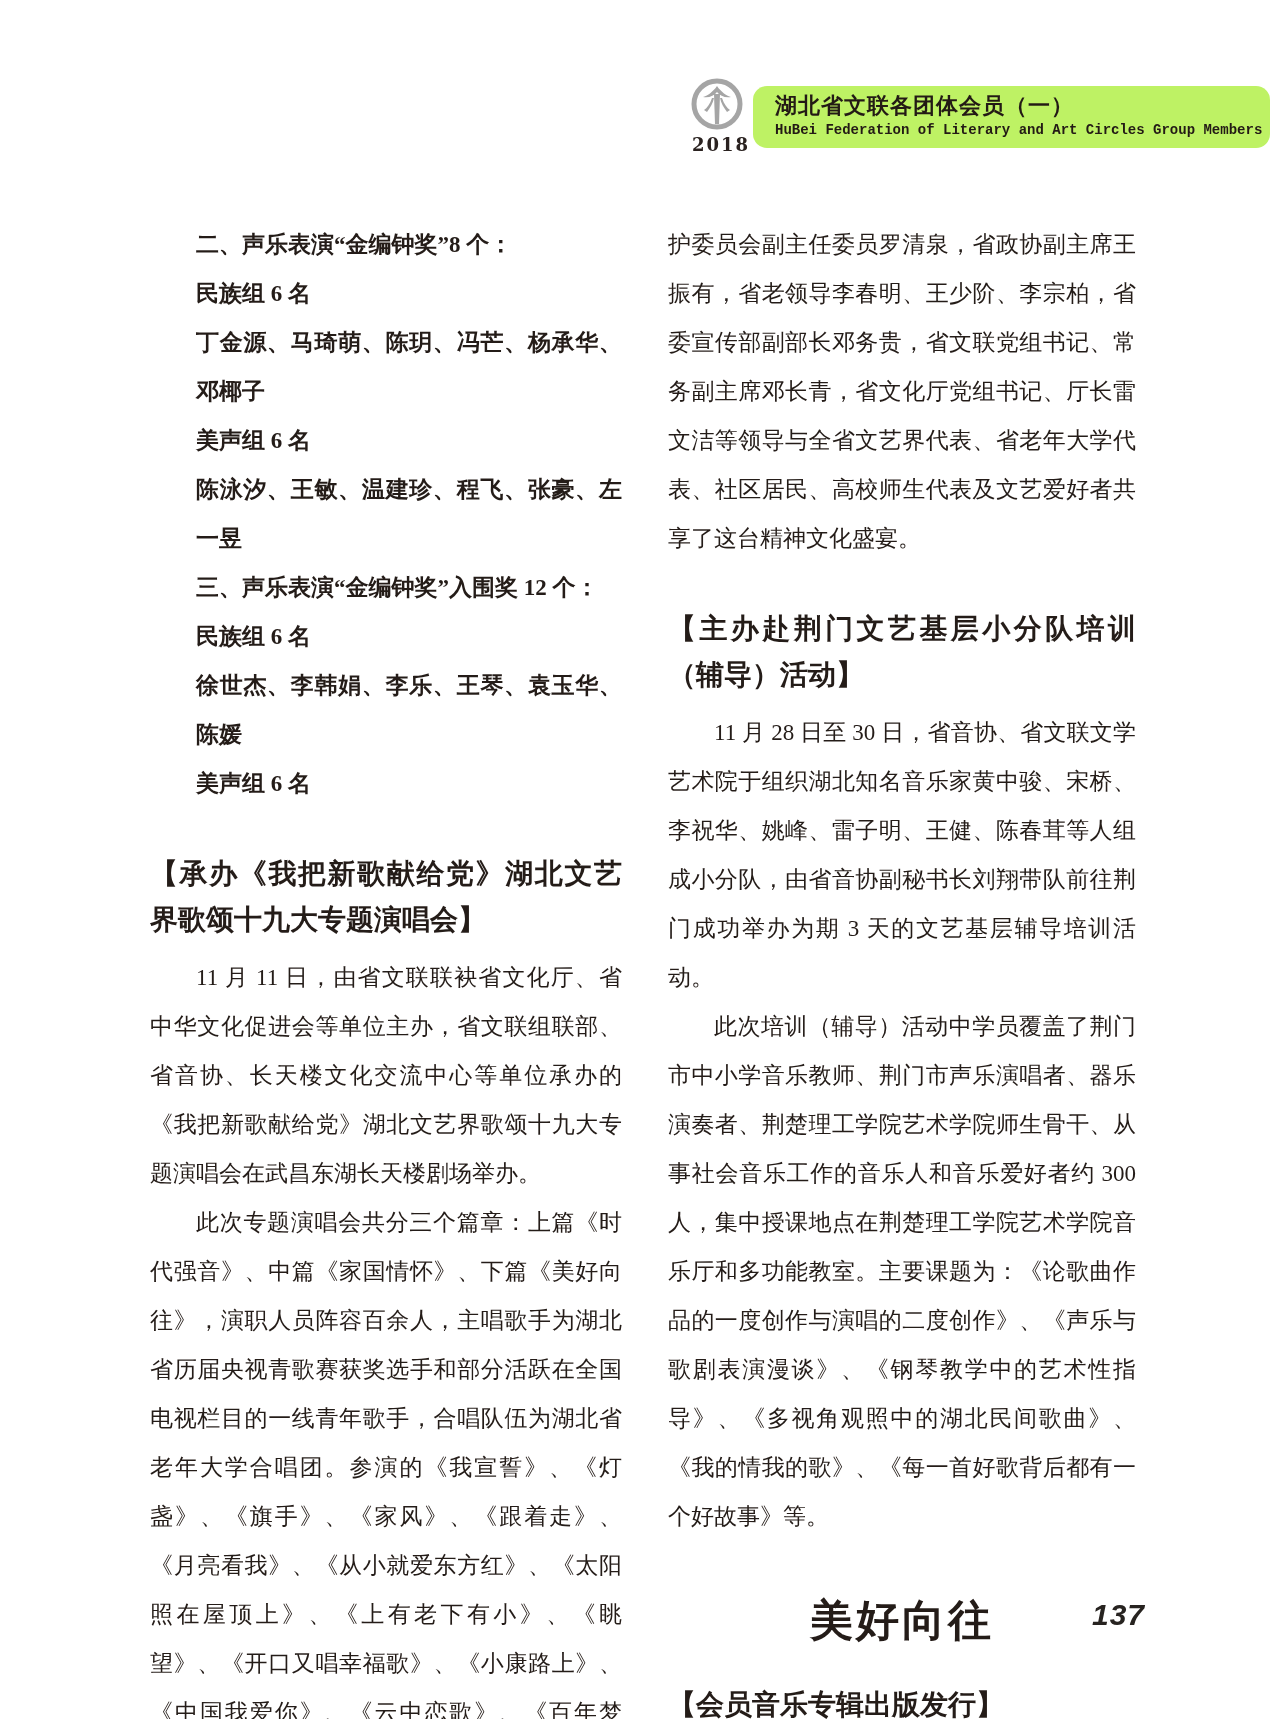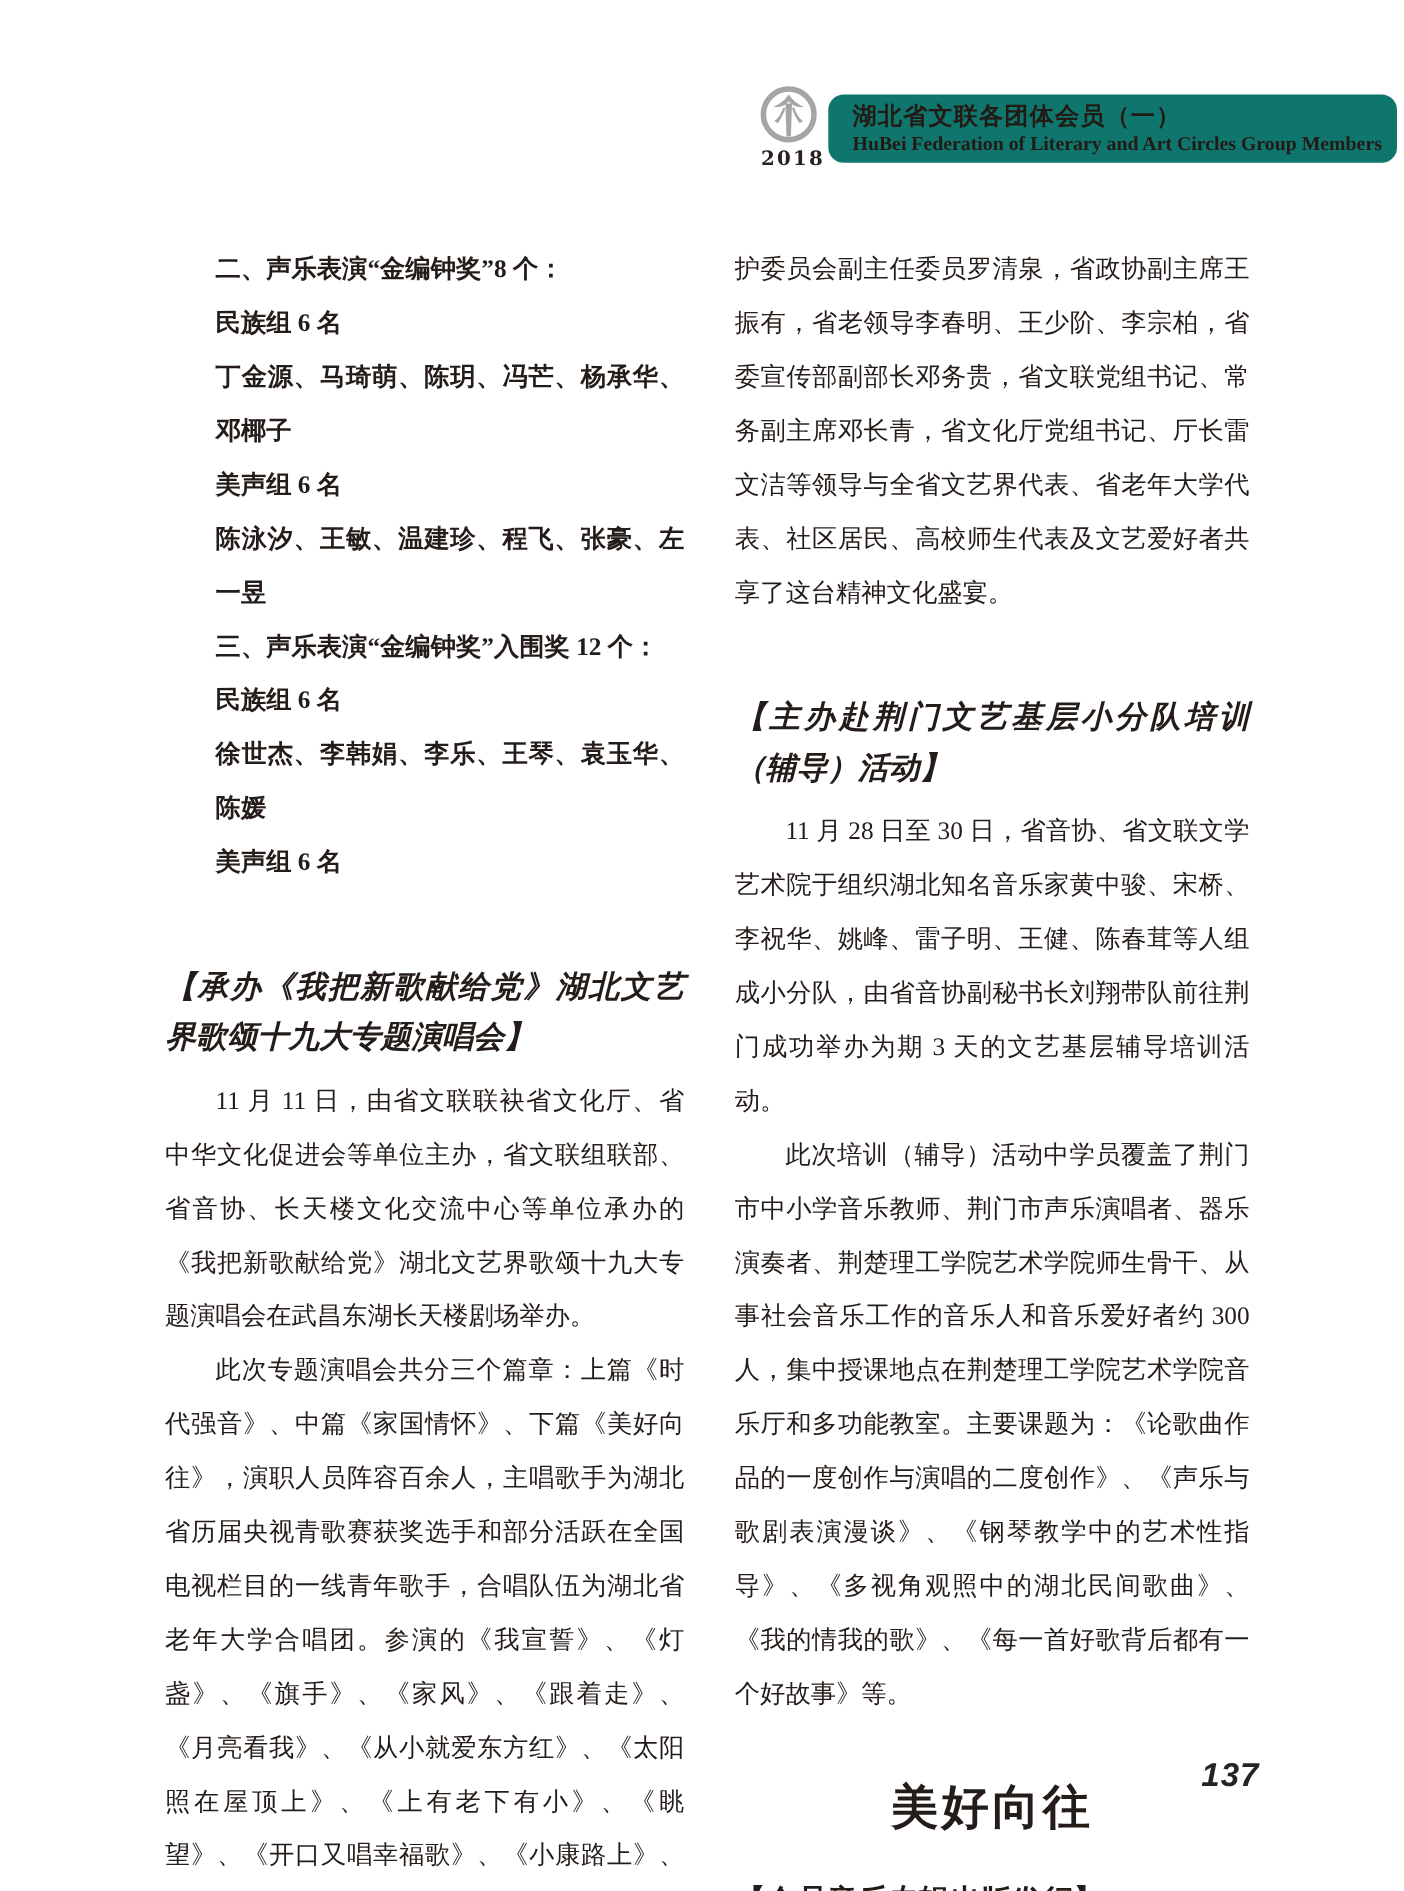--- a/index.html
+++ b/index.html
@@ -13,50 +13,50 @@
   }
   
   .logo-wrap{position:absolute;left:684px;top:78px;width:66px;text-align:right;}
   .logo-wrap svg{display:block;margin:0 auto;}
   .logo-year{
     font-family:"DejaVu Serif","Liberation Serif",serif;
     font-weight:bold;font-size:18px;letter-spacing:2px;color:#2a2220;margin-top:4px;
   }
   .title-bar{
     position:absolute;left:753px;top:86px;width:517px;height:62px;
-    background:#0f766e;border-radius:14px;
+    background:#bef264;border-radius:14px;
     box-sizing:border-box;padding:7px 0 0 22px;
   }
   .title-cn{
     font-family:"Liberation Sans","DejaVu Sans",sans-serif;
     font-weight:bold;font-size:22px;line-height:26px;color:#231a15;
     letter-spacing:1px;
   }
   .title-en{
-    font-family:Liberation Serif, serif;
-    font-weight:bold;font-size:18px;line-height:22px;color:#231a15;
+    font-family:Liberation Mono, monospace;
+    font-weight:bold;font-size:14px;line-height:22px;color:#231a15;
   }
   
   .col{
     position:absolute;top:220px;
     font-size:23px;line-height:49px;
     text-align:justify;
   }
   .col-left{left:150px;width:472px;}
   .col-right{left:668px;width:468px;}
   .award-line{padding-left:46px;font-weight:bold;}
   .p{text-indent:2em;margin:0;}
   .p-noindent{text-indent:0;margin:0;}
   .h3{
     font-family:"Liberation Sans","DejaVu Sans",sans-serif;
     font-weight:bold;font-size:28px;line-height:46px;
     text-align:justify;text-indent:0;
     margin:0;
   }
-  .gap-before-h3{margin-top:66px;margin-bottom:10px;font-style:italic;}
+  .gap-before-h3{margin-top:43px;margin-bottom:10px;}
   .big-title{
     font-family:"Liberation Sans","DejaVu Sans",sans-serif;
     font-weight:bold;font-size:43px;line-height:54px;
     text-align:center;letter-spacing:3px;
     margin:52px 0 36px 0;
   }
   .s3-heading{
     font-family:"Liberation Sans","DejaVu Sans",sans-serif;
     font-weight:bold;font-size:28px;line-height:44px;
     margin:0 0 8px 0;

